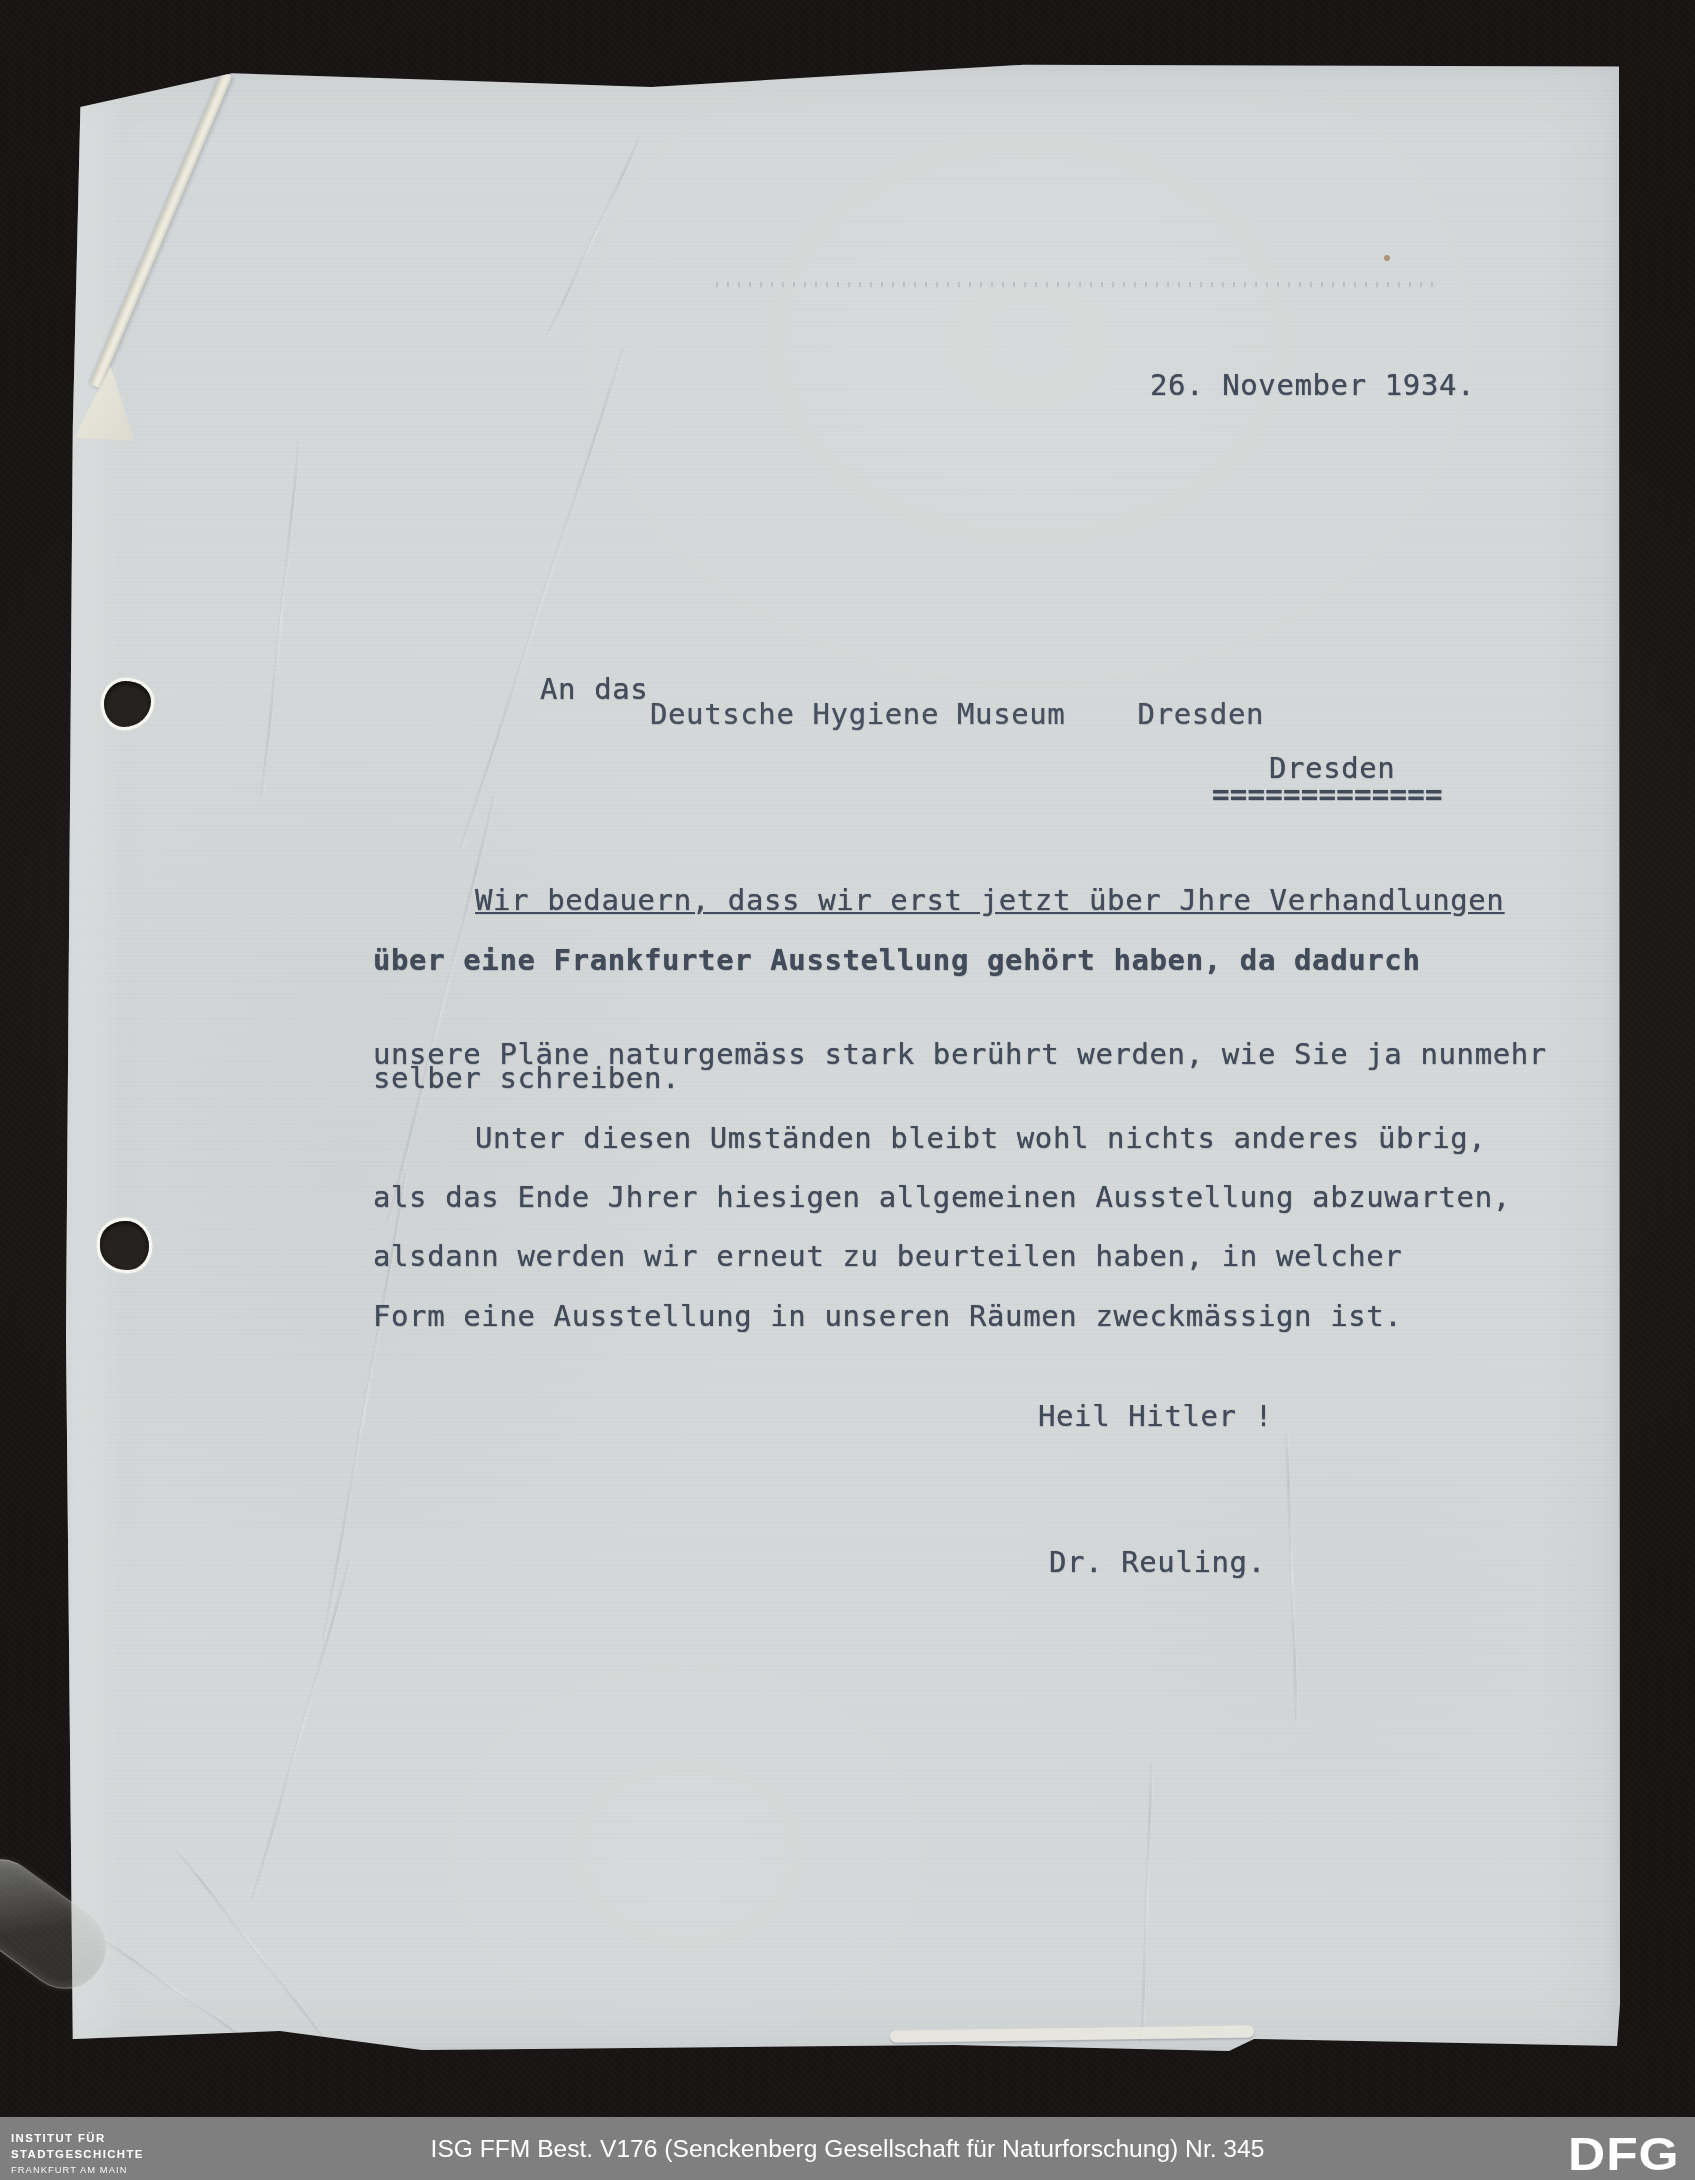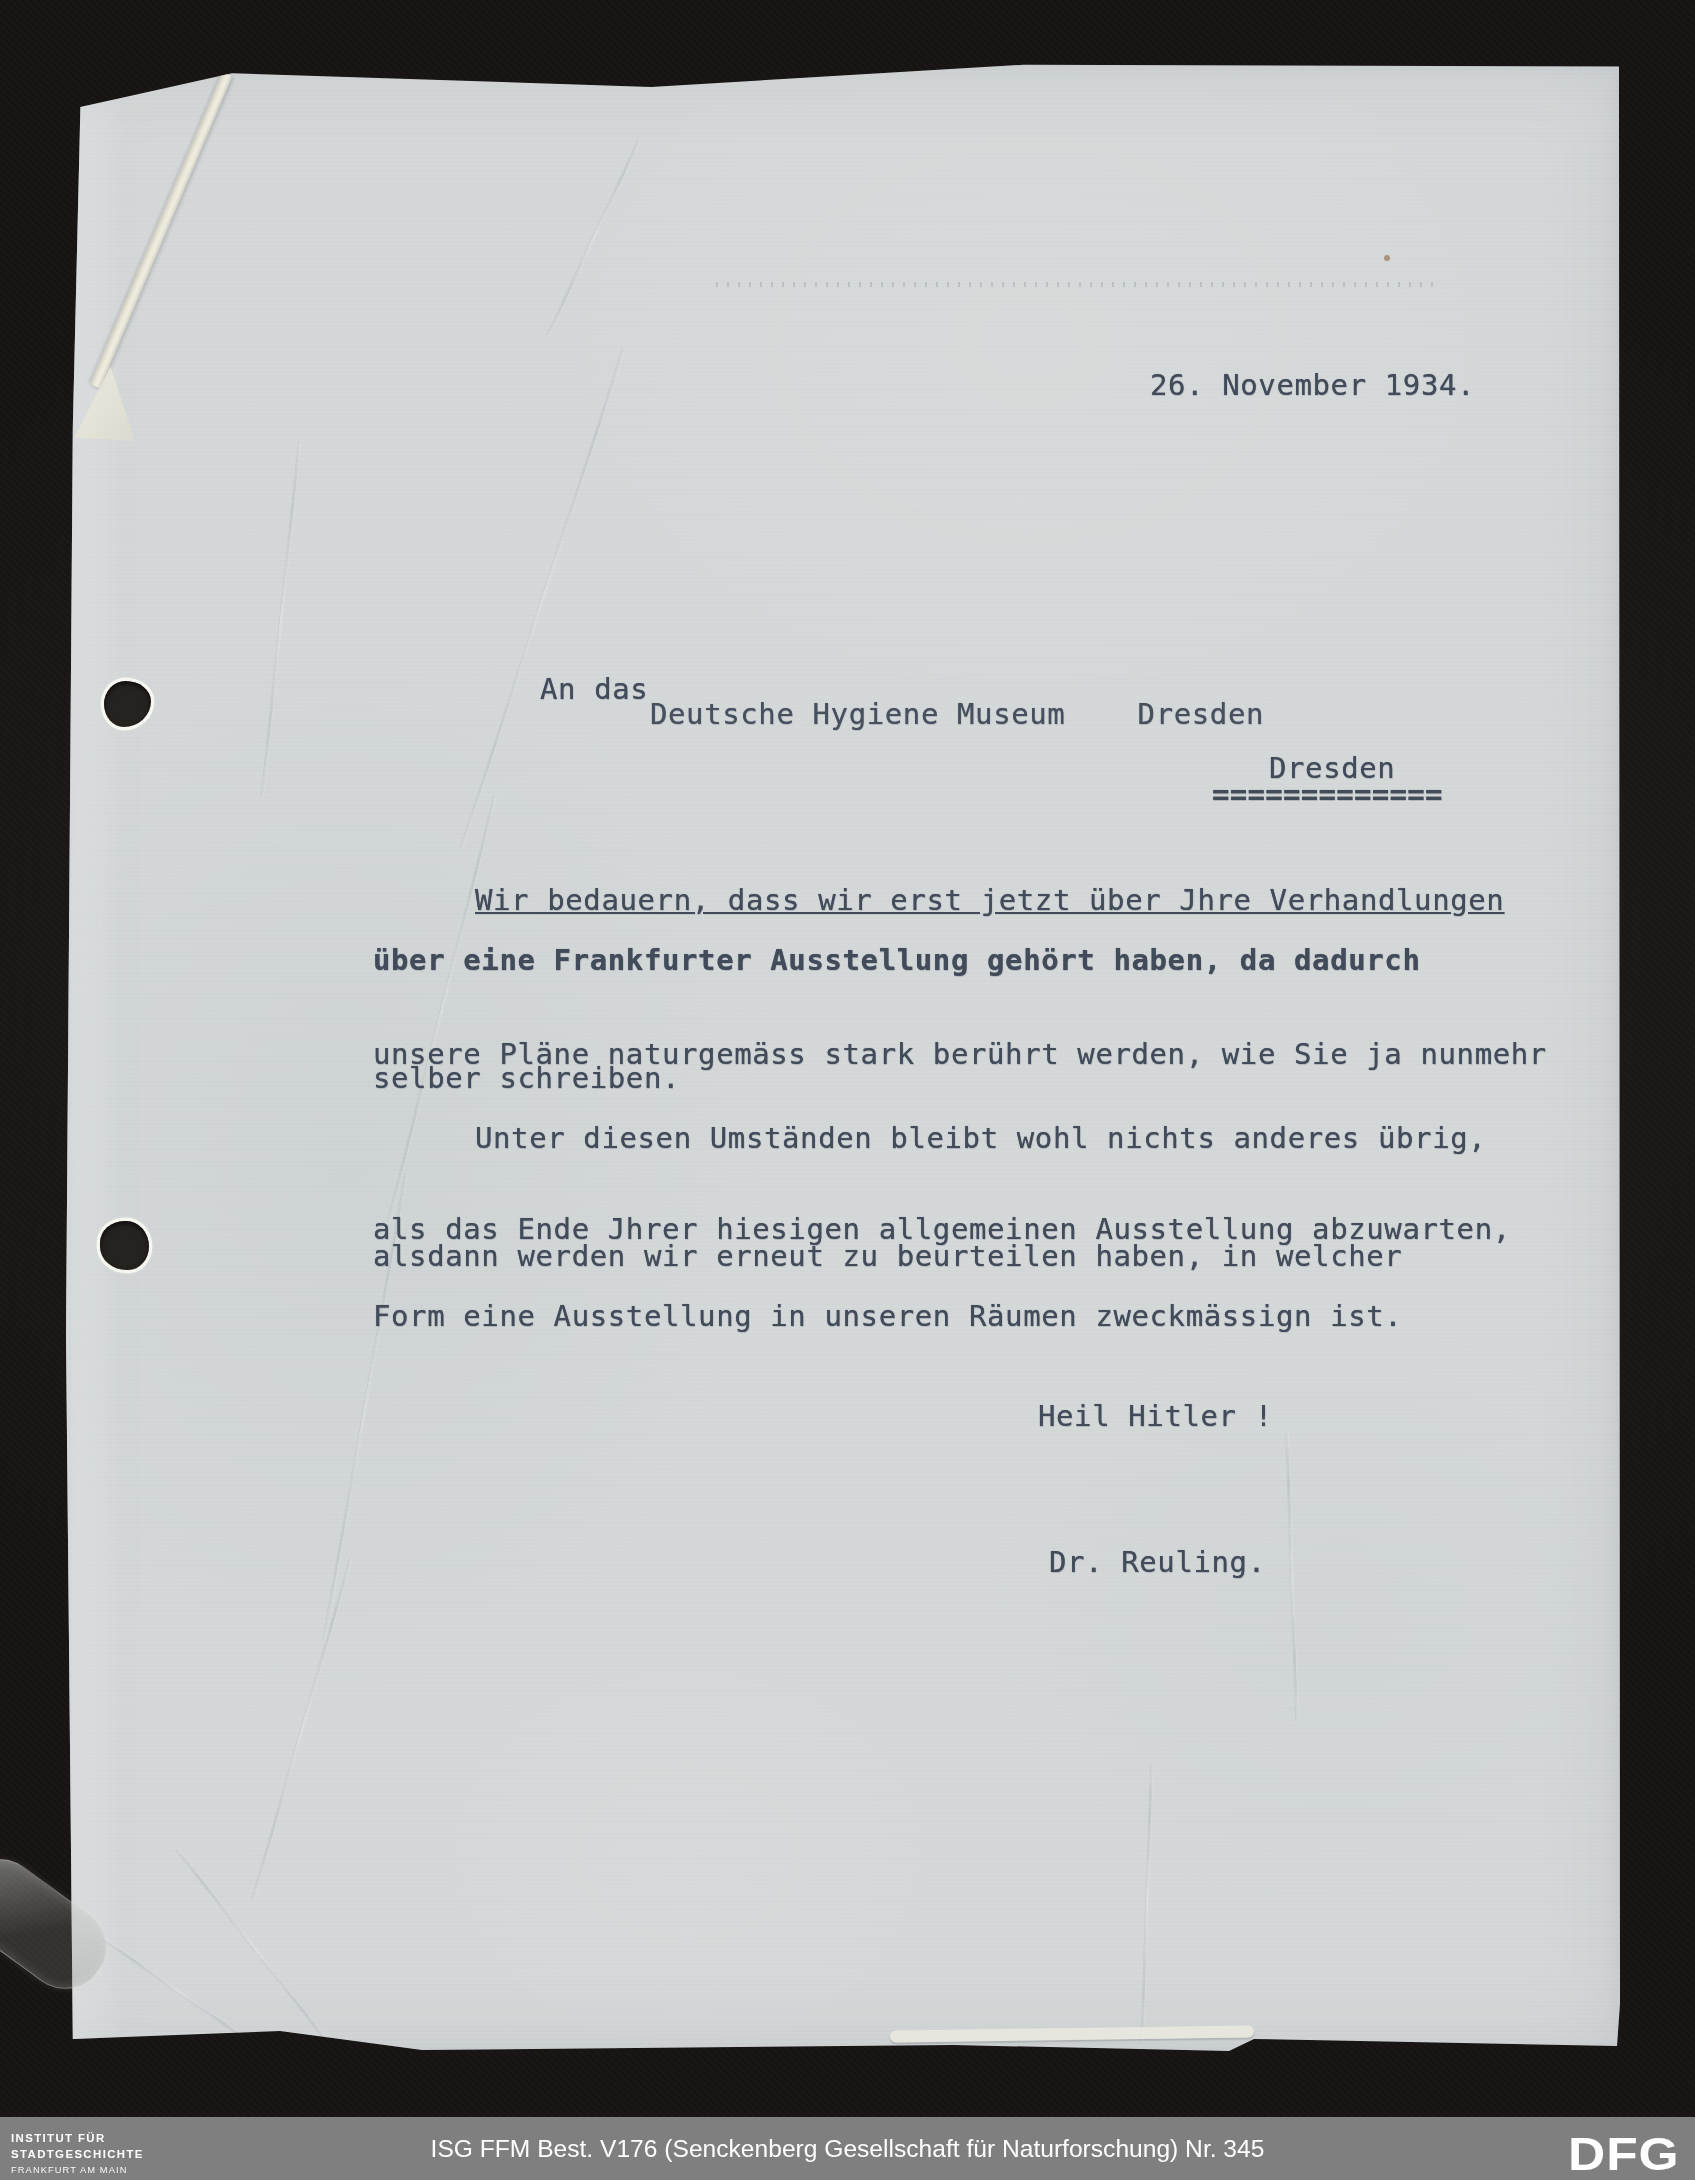--- a/index.html
+++ b/index.html
@@ -81,21 +81,21 @@
     text-shadow:0 0 0.8px rgba(60,68,85,.75), 0.5px 0.7px 0 rgba(60,68,85,.16);
   }
   #date-line{left:1084px;top:305px;}
   #recipient-salutation{left:474px;top:577px;margin-top:32px;}
   #recipient-institution{left:584px;top:634px;opacity:.96;}
   #recipient-city{left:1203px;top:688px;}
   #recipient-underline{left:1146px;top:714px;letter-spacing:0.3px;font-weight:bold;}
   .bl{left:307px;}
   .indent{left:409px;}
   .bl0{top:820px;text-decoration:underline;} .bl1{top:880px;font-weight:bold;} .bl2{top:974px;} .bl3{top:998px;}
-  .bl4{top:1058px;} .bl5{top:1117px;margin-top:32px;} .bl6{top:1176px;} .bl7{top:1236px;}
+  .bl4{top:1058px;} .bl5{top:1117px;} .bl6{top:1176px;} .bl7{top:1236px;}
   #closing-line{left:972px;top:1336px;}
   #signature-line{left:975px;top:1482px;margin-left:8px;}
   
   #film-clip{
     position:absolute;left:-49px;top:1883px;width:161px;height:80px;border-radius:41px;
     transform:rotate(36deg);
     background:linear-gradient(135deg, rgba(216,220,217,.5), rgba(160,160,156,.22) 55%, rgba(120,120,116,.28));
     border:1.7px solid rgba(232,232,226,.38);
     box-shadow:0 0 6.8px rgba(255,255,255,.12), inset 0 0 12px rgba(255,255,255,.18);
   }

